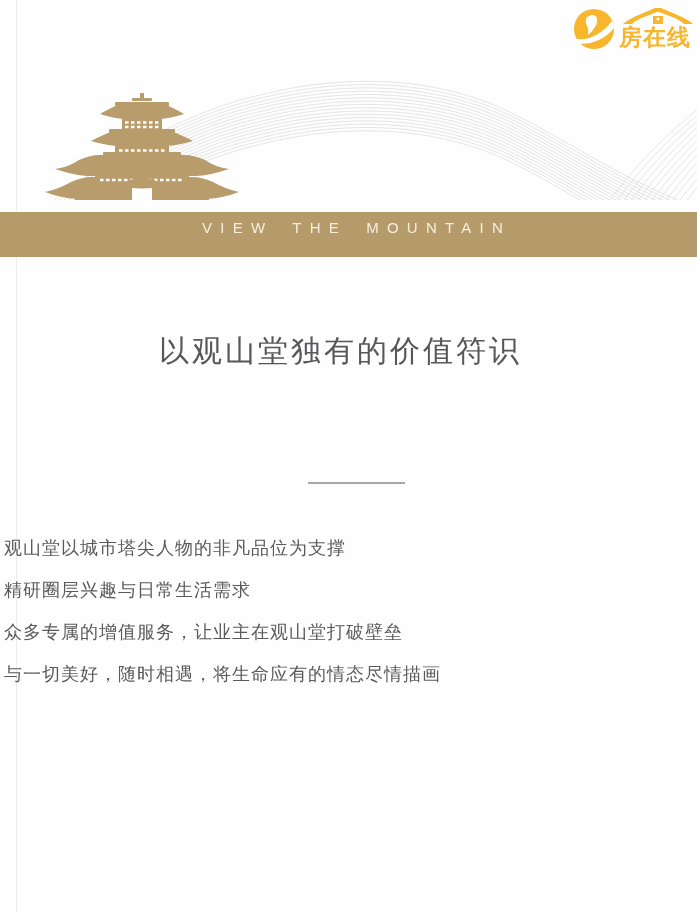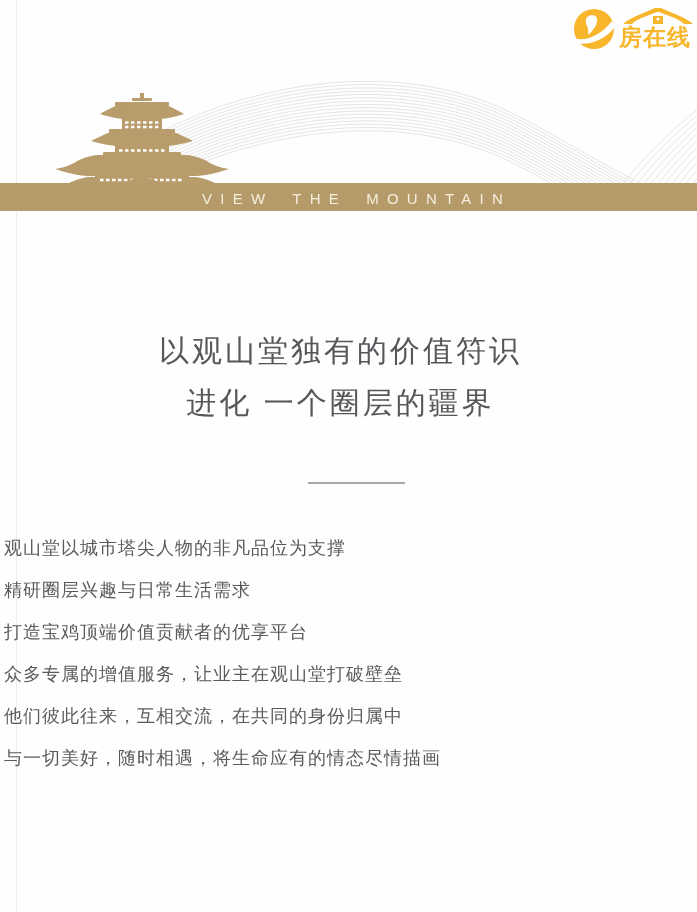--- a/index.html
+++ b/index.html
@@ -19,21 +19,21 @@
   .logo-circle{width:42px;height:42px;margin-right:4px;}
   .logo-word{position:relative;padding-top:16px;}
   .logo-roof{position:absolute;top:0;left:4px;width:70px;height:18px;}
   .logo-text{font-size:23px;font-weight:bold;color:var(--logo-yellow);letter-spacing:1px;line-height:26px;}
 
   
   .waves{position:absolute;top:0;left:0;width:697px;height:200px;}
   .pagoda{position:absolute;top:93px;left:45px;width:200px;height:107px;}
 
   
-  .banner{position:absolute;top:183px;left:0;width:697px;height:28px;background:var(--brand-gold);}
+  .banner{position:absolute;top:212px;left:0;width:697px;height:45px;background:var(--brand-gold);}
   .banner-text{display:block;margin-left:16px;text-align:center;line-height:32px;
     font-size:15px;color:#f6efdd;letter-spacing:0.55em;word-spacing:0.45em;}
 
   
   .headline{position:absolute;top:325px;left:16px;width:649px;text-align:center;
     color:var(--heading-text);font-size:30px;line-height:52px;letter-spacing:3px;font-weight:400;}
 
   .divider{position:absolute;top:482px;left:308px;width:97px;height:2px;background:#a8a8a8;}
 
   
@@ -135,26 +135,23 @@
         <path d="M0,16 Q3,13 11,9 L32,0 L38,0 L59,9 Q67,13 70,16 L61,16 Q57,12 49,9 L36,4 L34,4 L21,9 Q13,12 9,16 Z" fill="var(--logo-yellow)"></path>
         <rect x="30" y="8" width="10" height="8" fill="var(--logo-yellow)"></rect>
         <circle cx="35" cy="11" r="1.6" fill="#fff"></circle>
       </svg>
       <div class="logo-text">房在线</div>
     </div>
   </div>
 
   <div class="headline">
     <div>以观山堂独有的价值符识</div>
-    <div>进化 一个圈层的疆界</div>
   </div>
 
   <div class="divider"></div>
 
   <div class="copy">
     <div>观山堂以城市塔尖人物的非凡品位为支撑</div>
     <div>精研圈层兴趣与日常生活需求</div>
-    <div>打造宝鸡顶端价值贡献者的优享平台</div>
     <div>众多专属的增值服务，让业主在观山堂打破壁垒</div>
-    <div>他们彼此往来，互相交流，在共同的身份归属中</div>
     <div>与一切美好，随时相遇，将生命应有的情态尽情描画</div>
   </div>
 </div>
 
 </body></html>

